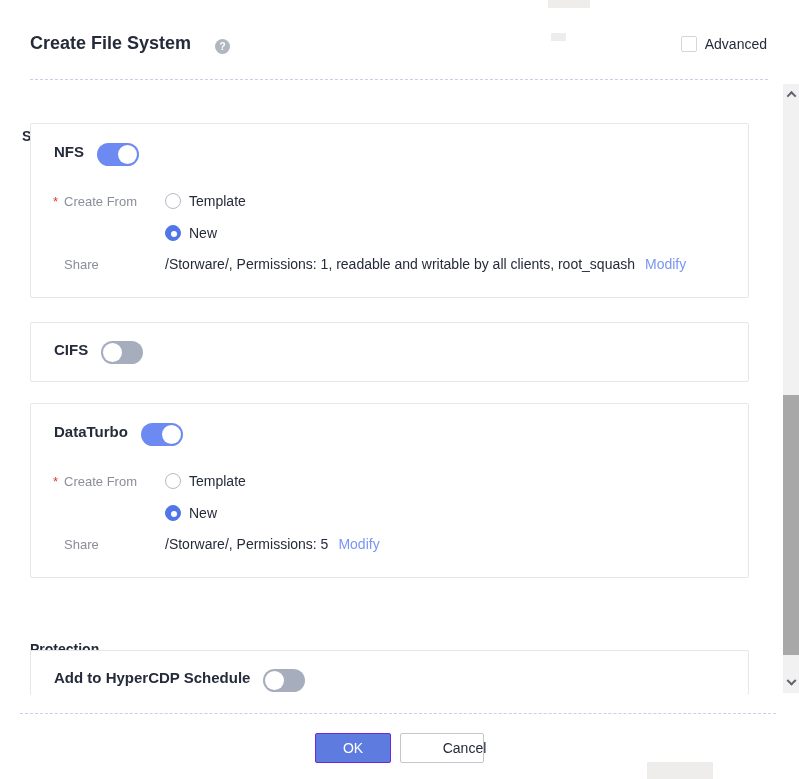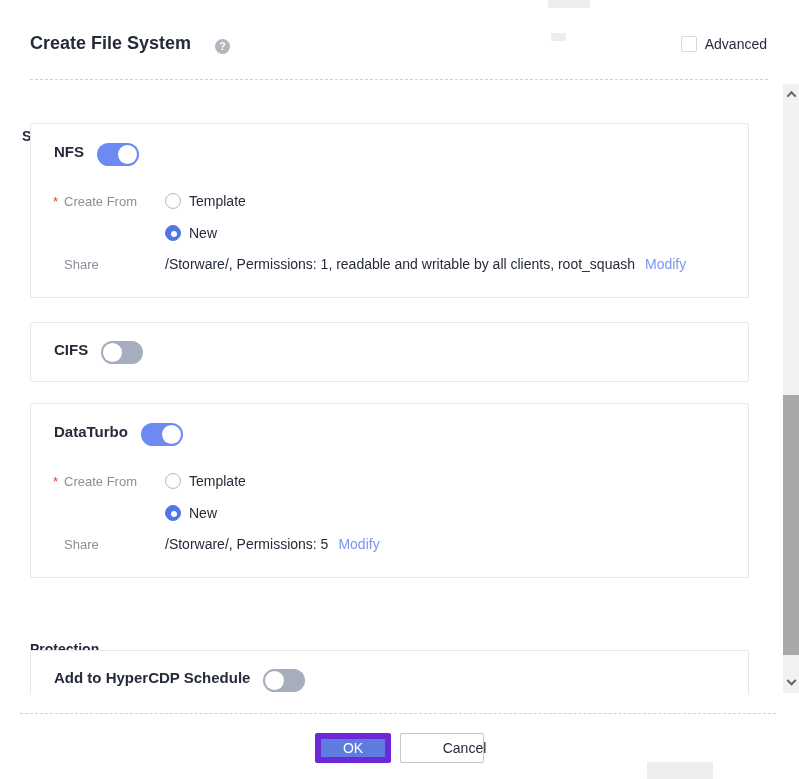--- a/index.html
+++ b/index.html
@@ -58,21 +58,21 @@
   .radio { width:16px; height:16px; border-radius:50%; border:1px solid #b6bac4; background:#fff; flex:0 0 auto; position:relative; }
   .radio.selected { background:#5076e8; border-color:#5076e8; }
   .radio.selected::after { content:""; position:absolute; left:5px; top:5px; width:6px; height:6px; border-radius:50%; background:#fff; }
   .radio-label { font-size:14px; color:#252b3a; }
   .share-value { font-size:14px; color:#252b3a; white-space:nowrap; }
   .modify-link { font-size:14px; color:#7a96f3; margin-left:10px; cursor:pointer; }
 
   
   .btn { position:absolute; top:733px; height:30px; font-size:14px; border-radius:2px; cursor:pointer;
          display:flex; align-items:center; justify-content:center; font-family:inherit; }
-  .btn-ok { left:315px; width:76px; background:#5e7ce0; color:#fff; border:6px solid #6d28d9; }
+  .btn-ok { left:315px; width:76px; background:#5e7ce0; color:#fff; border:1px solid #6d28d9; }
   .btn-cancel { left:400px; width:84px; background:#fff; color:#252b3a; border:1px solid #c4c6cc;padding-left:45px; }
 
   
   .scrollbar { left:783px; top:84px; width:16px; height:609px; background:#f1f1f1; }
   .scroll-arrow { position:absolute; left:0; width:16px; height:16px; display:flex; align-items:center; justify-content:center; cursor:pointer; }
   .scroll-arrow .chev { width:7px; height:7px; border-left:2px solid #5f636d; border-top:2px solid #5f636d; }
   .scroll-arrow.up { top:2px; } .scroll-arrow.up .chev { transform:rotate(45deg) translate(1px,1px); }
   .scroll-arrow.down { bottom:2px; } .scroll-arrow.down .chev { transform:rotate(225deg) translate(2px,2px); }
   .scroll-thumb { position:absolute; left:0; top:311px; width:16px; height:260px; background:#a8a8a8; cursor:pointer; }
 

